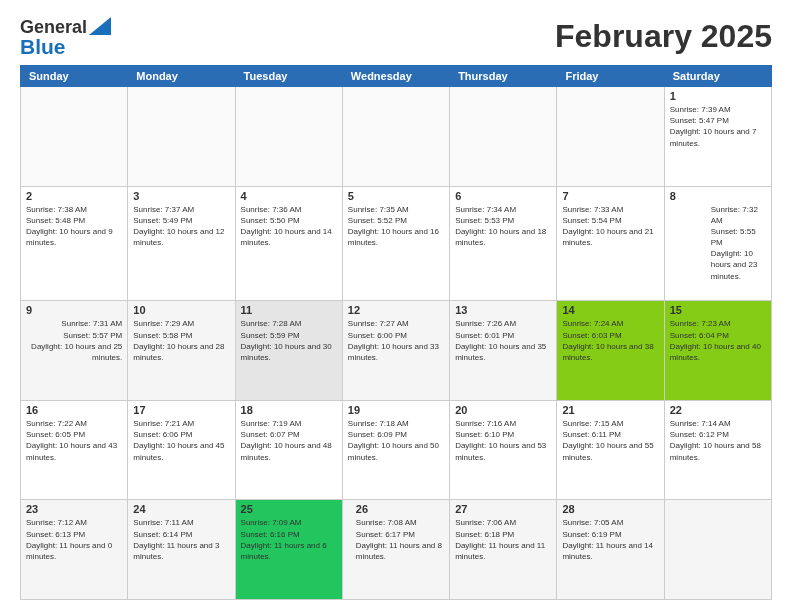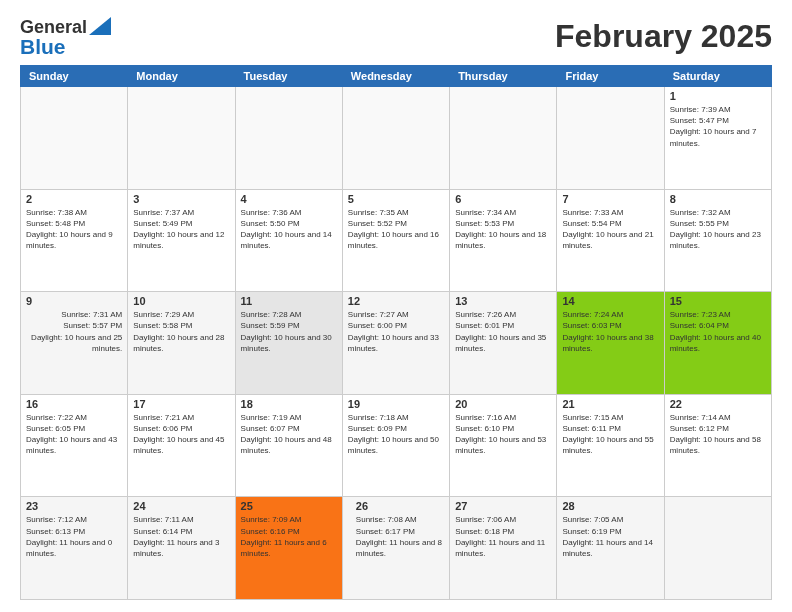--- a/index.html
+++ b/index.html
@@ -164,21 +164,21 @@
 Daylight: 10 hours and 18 minutes.</div>
           </td>
           <td>
             <span class="day-number">7</span>
             <div class="day-info" style="white-space: pre-line;">Sunrise: 7:33 AM
 Sunset: 5:54 PM
 Daylight: 10 hours and 21 minutes.</div>
           </td>
           <td>
             <span class="day-number">8</span>
-            <div class="day-info" style="white-space: pre-line;">Sunrise: 7:32 AM
+            <div class="day-info" style="white-space: pre-line; margin-left: 41px;">Sunrise: 7:32 AM
 Sunset: 5:55 PM
 Daylight: 10 hours and 23 minutes.</div>
           </td>
         </tr>
         <tr>
           <td style="background: rgb(245, 245, 245);">
             <span class="day-number">9</span>
             <div class="day-info" style="white-space: pre-line; text-align: right;">Sunrise: 7:31 AM
 Sunset: 5:57 PM
 Daylight: 10 hours and 25 minutes.</div>
@@ -270,21 +270,21 @@
             <div class="day-info" style="white-space: pre-line;">Sunrise: 7:12 AM
 Sunset: 6:13 PM
 Daylight: 11 hours and 0 minutes.</div>
           </td>
           <td style="background: rgb(245, 245, 245);">
             <span class="day-number">24</span>
             <div class="day-info" style="white-space: pre-line;">Sunrise: 7:11 AM
 Sunset: 6:14 PM
 Daylight: 11 hours and 3 minutes.</div>
           </td>
-          <td style="background: #f97316;">
+          <td style="background: #22c55e;">
             <span class="day-number">25</span>
             <div class="day-info" style="white-space: pre-line;">Sunrise: 7:09 AM
 Sunset: 6:16 PM
 Daylight: 11 hours and 6 minutes.</div>
           </td>
           <td style="background: rgb(245, 245, 245); padding-left: 13px;">
             <span class="day-number">26</span>
             <div class="day-info" style="white-space: pre-line;">Sunrise: 7:08 AM
 Sunset: 6:17 PM
 Daylight: 11 hours and 8 minutes.</div>

